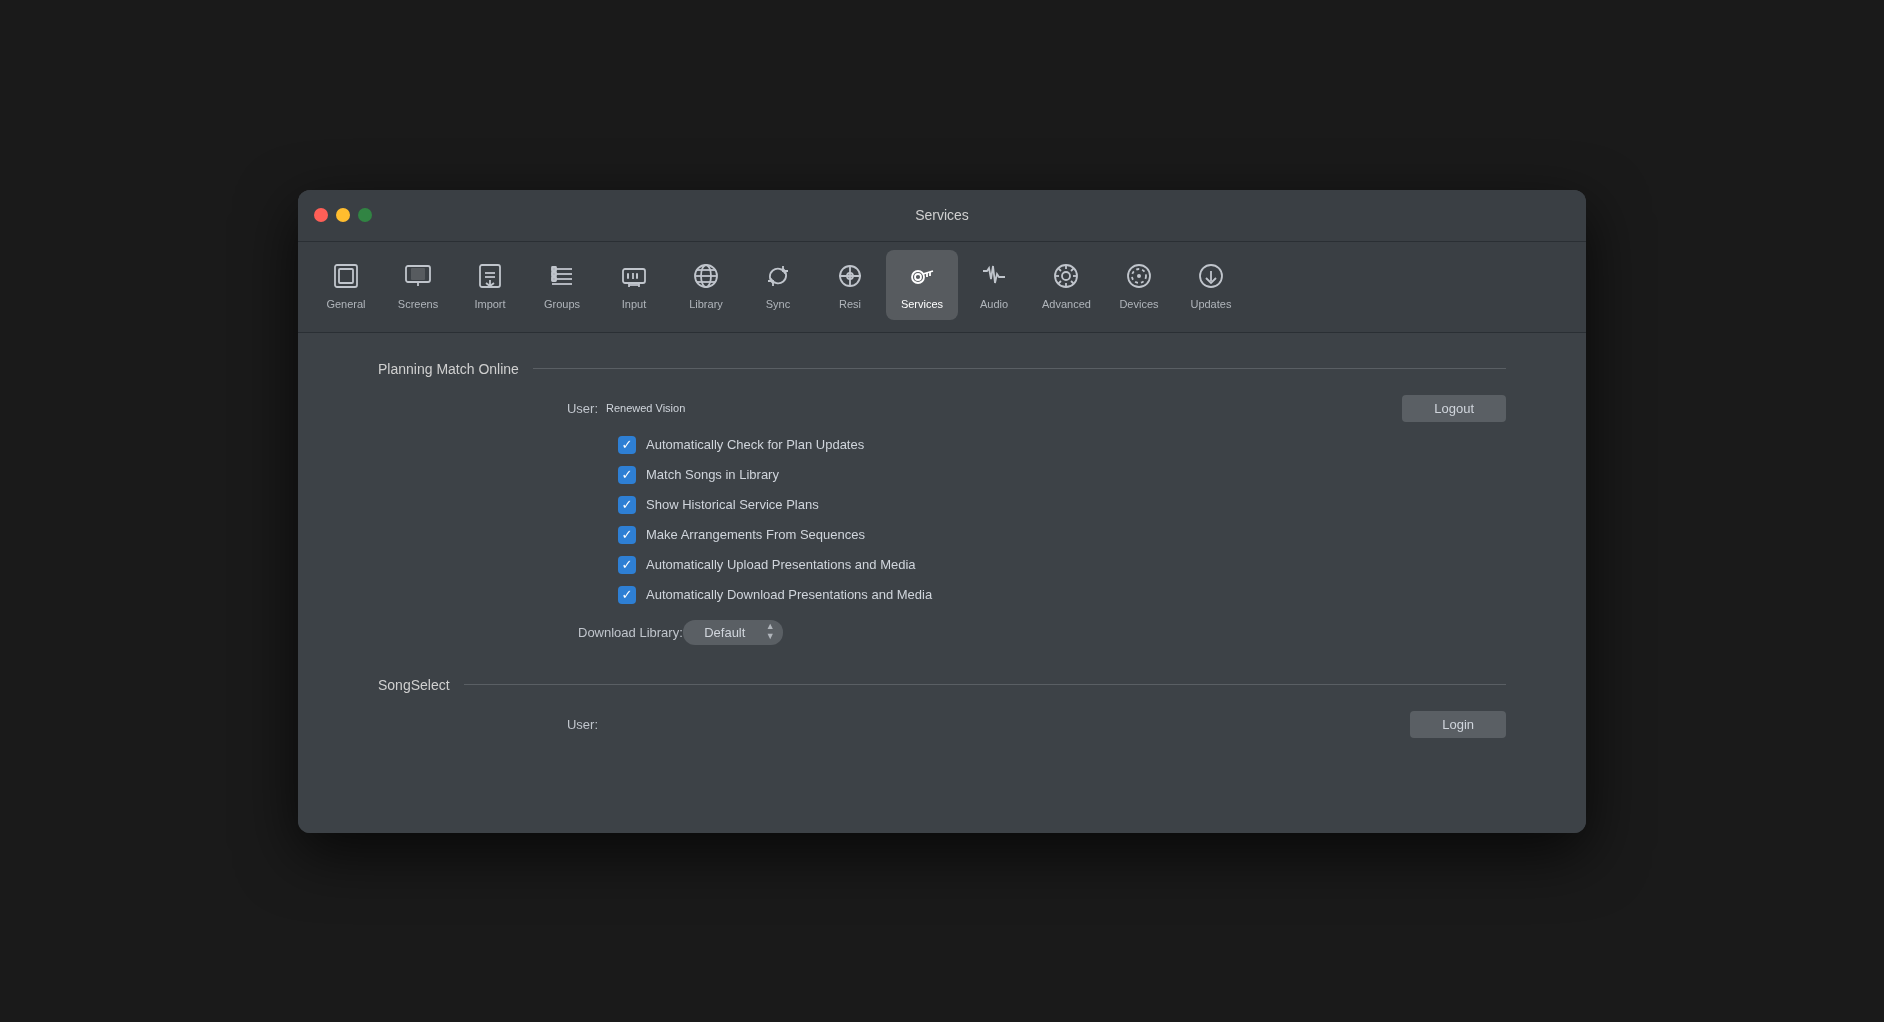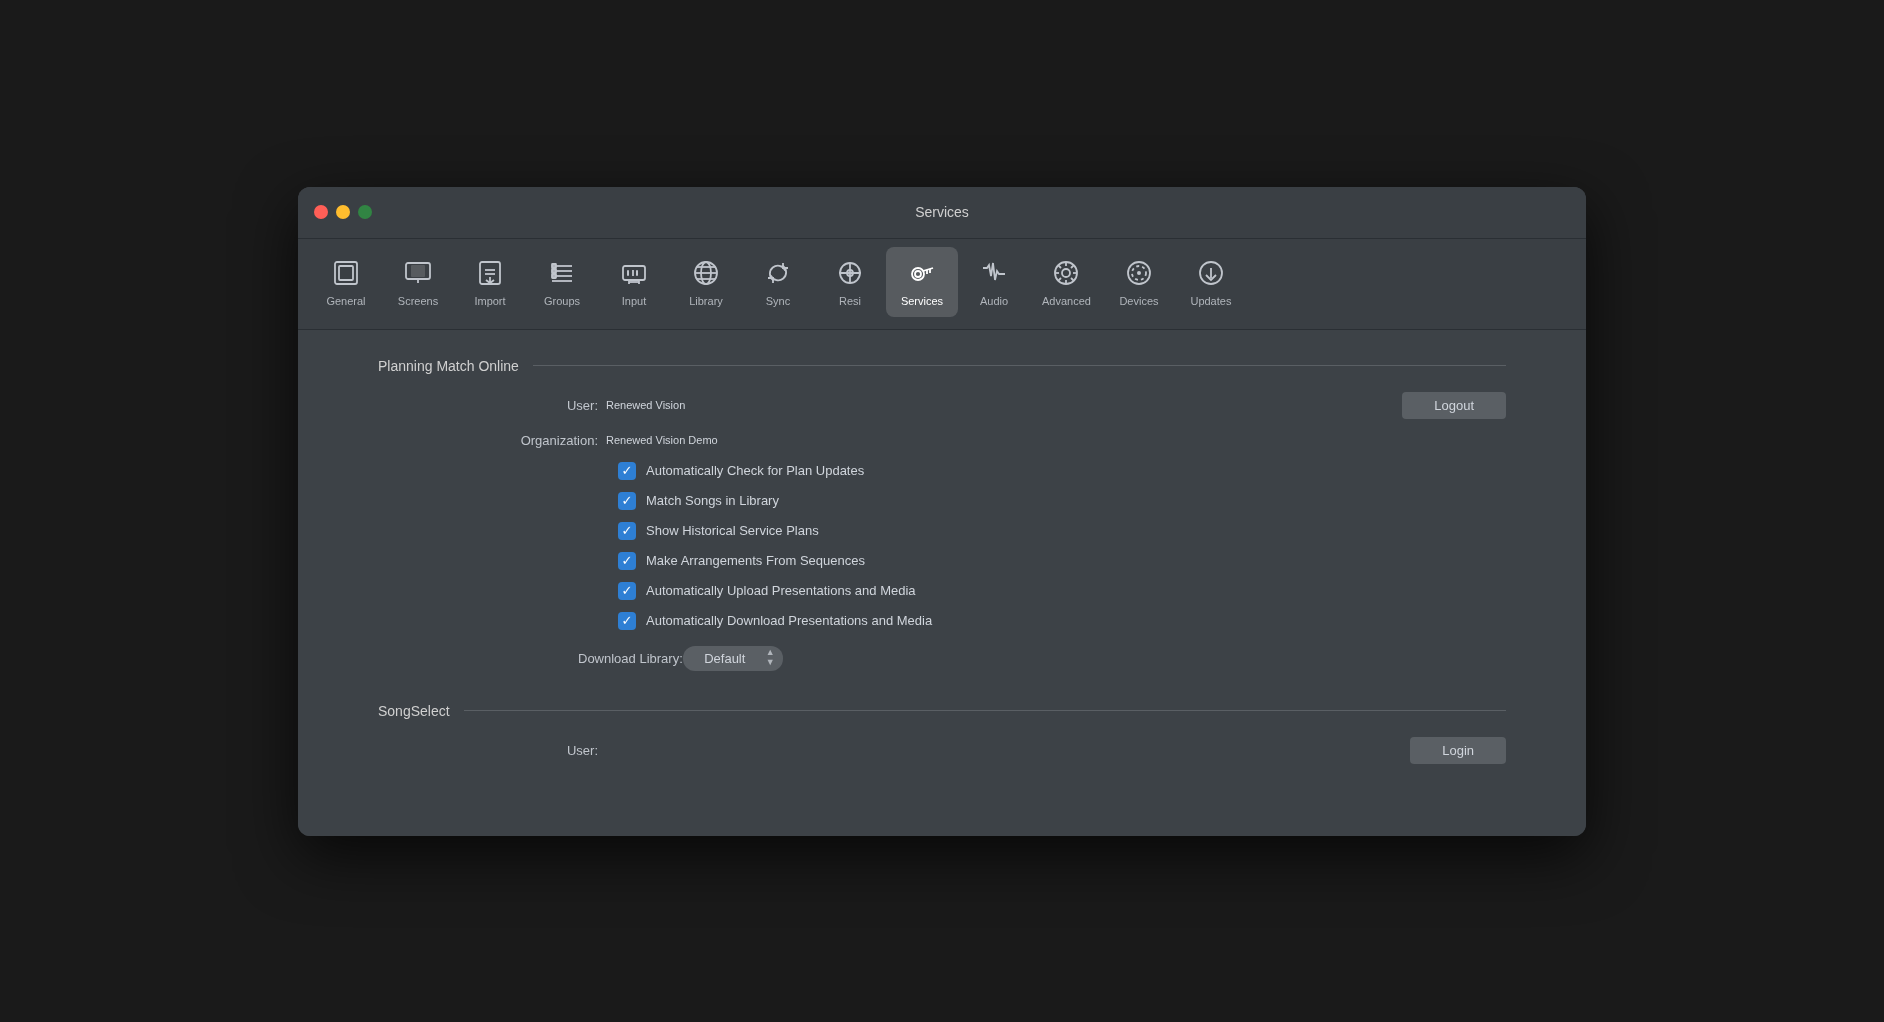--- a/index.html
+++ b/index.html
@@ -444,24 +444,20 @@
         <span class="section-title">Planning Match Online</span>
         <div class="section-line"></div>
       </div>
 
       <div class="field-row">
         <span class="field-label">User:</span>
         <span class="field-value">Renewed Vision</span>
         <button class="btn">Logout</button>
       </div>
 
-      <div class="field-row">
-        <span class="field-label">Organization:</span>
-        <span class="field-value">Renewed Vision Demo</span>
-      </div>
 
       <div class="checkbox-row">
         <div class="checkbox">
           <span class="checkbox-check">✓</span>
         </div>
         <span class="checkbox-label">Automatically Check for Plan Updates</span>
       </div>
 
       <div class="checkbox-row">
         <div class="checkbox">

